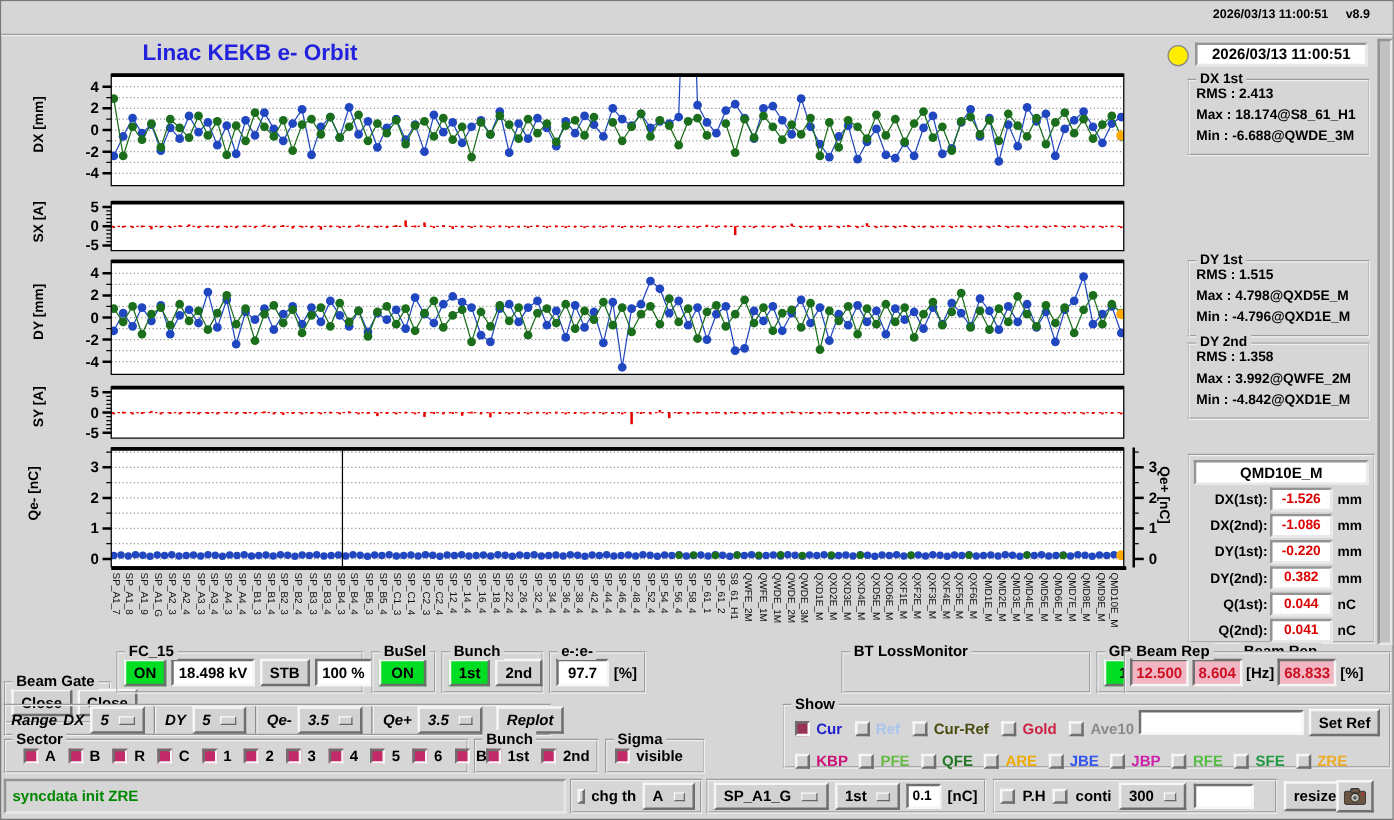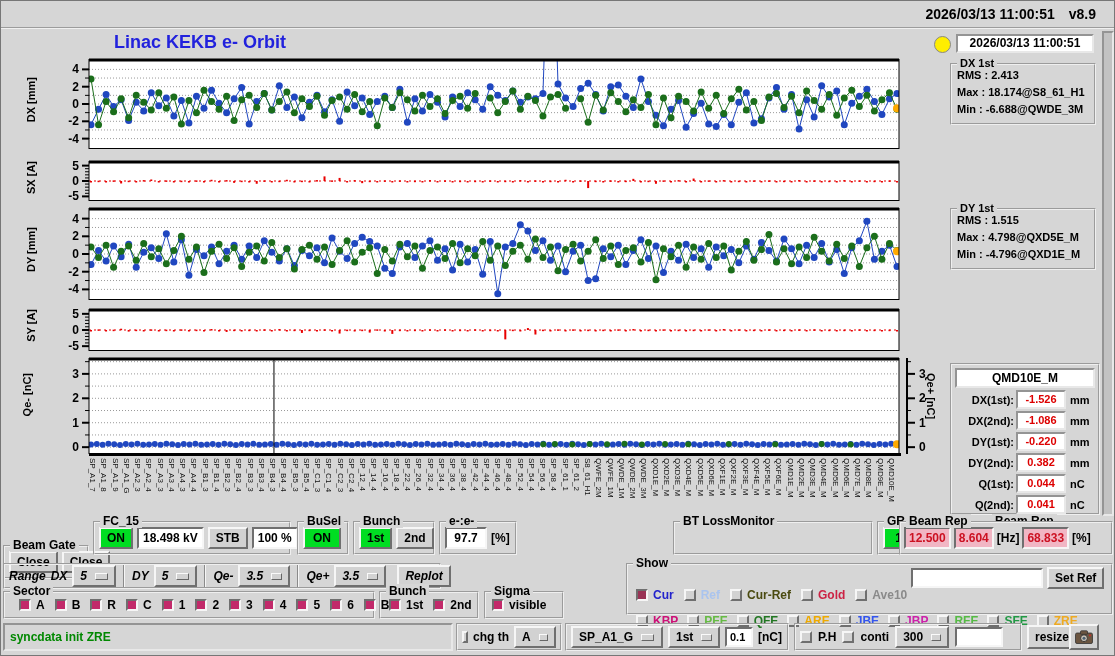--- a/index.html
+++ b/index.html
@@ -1,21 +1,21 @@
 <!DOCTYPE html>
 <html><head>
 <meta charset="utf-8">
 <style>
   html,body{margin:0;padding:0;background:#a8a8a8;}
   .window{position:relative;width:1115px;height:656px;background:#d6d6d6;
     font-family:"Liberation Sans",sans-serif;overflow:hidden;
     border:1px solid #777;box-sizing:border-box;}
   .topbar{position:absolute;left:0;top:0;width:1115px;height:26px;background:#d6d6d6;
     border-bottom:2px groove #f0f0f0;}
-  .clock{position:absolute;right:20px;top:5px;font-weight:bold;font-size:14px;color:#000;}
+  .clock{position:absolute;right:20px;top:5px;font-weight:bold;font-size:10px;color:#000;}
   .clock .ver{margin-left:14px;}
   .maintitle{position:absolute;left:113px;top:31px;font-size:18px;font-weight:bold;color:#2222dd;}
 
   svg.plot{position:absolute;left:48px;overflow:visible;}
   .ylab{position:absolute;font-size:11px;font-weight:bold;color:#000;
     writing-mode:vertical-rl;transform:rotate(180deg);white-space:nowrap;}
   .ylab-right{position:absolute;font-size:11px;font-weight:bold;color:#000;
     writing-mode:vertical-rl;white-space:nowrap;}
   #xlabels .xl{position:absolute;font-size:8px;color:#111;white-space:nowrap;
     transform:rotate(90deg);transform-origin:0 0;letter-spacing:0;}
@@ -1152,20 +1152,26 @@
     <div class="srow"><span>RMS :</span>&nbsp;<span>2.413</span></div>
     <div class="srow"><span>Max :</span>&nbsp;<span>18.174@S8_61_H1</span></div>
     <div class="srow"><span>Min :</span>&nbsp;<span>-6.688@QWDE_3M</span></div>
   </div>
   <div class="statgrp" style="top:207px;">
     <span class="gtitle">DY 1st</span>
     <div class="srow"><span>RMS :</span>&nbsp;<span>1.515</span></div>
     <div class="srow"><span>Max :</span>&nbsp;<span>4.798@QXD5E_M</span></div>
     <div class="srow"><span>Min :</span>&nbsp;<span>-4.796@QXD1E_M</span></div>
   </div>
+  <div class="statgrp" style="top:273px;">
+    <span class="gtitle">DY 2nd</span>
+    <div class="srow"><span>RMS :</span>&nbsp;<span>1.358</span></div>
+    <div class="srow"><span>Max :</span>&nbsp;<span>3.992@QWFE_2M</span></div>
+    <div class="srow"><span>Min :</span>&nbsp;<span>-4.842@QXD1E_M</span></div>
+  </div>
 
   <div class="qmd">
     <div class="qtitle">QMD10E_M</div>
     <div class="qrow">
         <span class="qlab">DX(1st):</span>
         <span class="qval">-1.526</span>
         <span class="qunit">mm</span>
       </div>
     <div class="qrow">
         <span class="qlab">DX(2nd):</span>
@@ -1279,21 +1285,21 @@
       <span class="opt" style="width:52px;">
           <span>3.5</span>
           <span class="slab"></span>
         </span>
       <span class="btn" style="margin-left:6px;">Replot</span>
     </div>
   </div>
 
   <div class="frame" style="left:625px;top:562px;width:487px;height:52px;">
     <span class="flabel">Show</span>
-    <div id="showrow1" style="display:flex;align-items:center;gap:10px;padding:20px 0 0 8px;height:20px;">
+    <div id="showrow1" style="display:flex;align-items:center;gap:10px;padding:8px 0 0 8px;height:20px;">
         <span class="cbitem">
           <span class="cb on" style="background: rgb(153, 51, 85);"></span>
           <span class="cblab" style="color: rgb(34, 34, 204);">Cur</span>
         </span>
         <span class="cbitem">
           <span class="cb"></span>
           <span class="cblab" style="color: rgb(170, 196, 238);">Ref</span>
         </span>
         <span class="cbitem">
           <span class="cb"></span>

